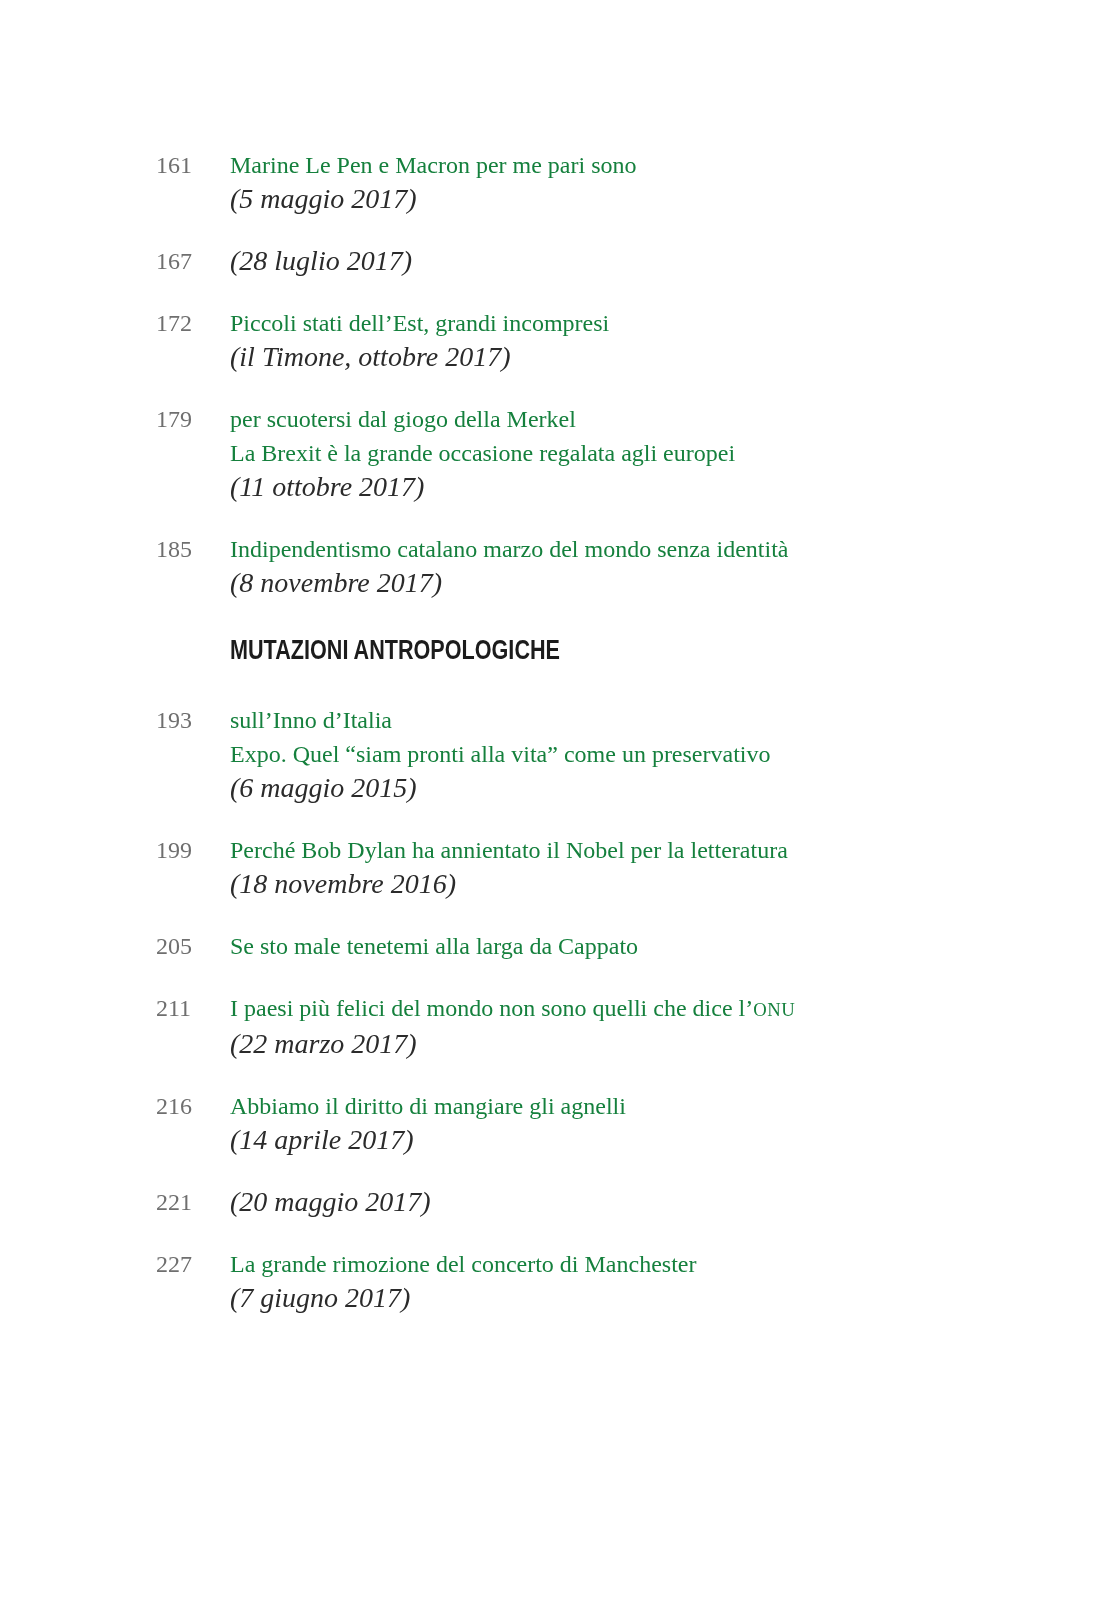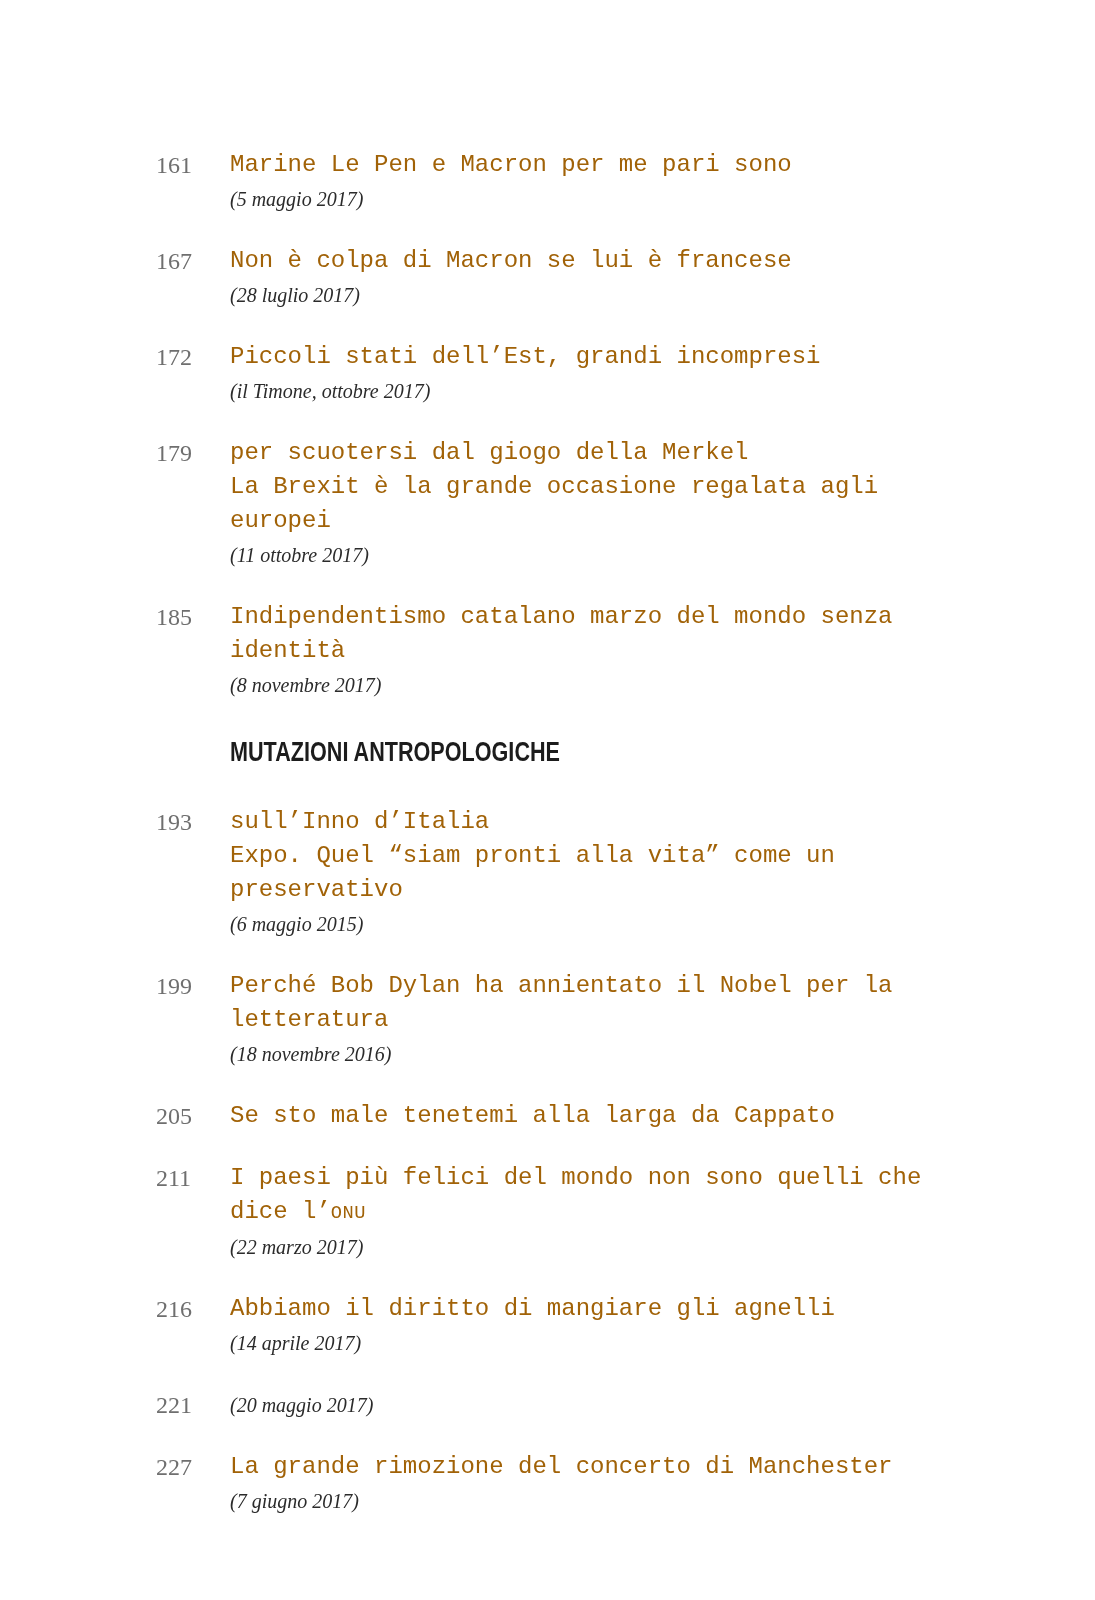--- a/index.html
+++ b/index.html
@@ -30,32 +30,31 @@
     font-size: 24px;
     line-height: 34px;
     color: #6f6f6f;
   }
   .text {
     flex: 1 1 auto;
   }
   .line {
     font-size: 24px;
     line-height: 34px;
-    color: #a16207;
-    font-family: Liberation Mono, monospace;
+    color: #15803d;
   }
   .sc {
     text-transform: uppercase;
     font-size: 0.78em;
     letter-spacing: 0.5px;
     margin-top: 36px;
   }
   .date {
     font-style: italic;
-    font-size: 20px;
+    font-size: 28px;
     line-height: 34px;
     color: #2b2b2b;
   }
   .section-heading {
     margin: 35px 0 37px 74px;
     font-family: "Liberation Sans", sans-serif;
     font-weight: 700;
     font-size: 27px;
     line-height: 31px;
     letter-spacing: 0px;
@@ -73,21 +72,20 @@
       <div class="entry">
         <span class="num">161</span>
         <div class="text">
           <div class="line"><span>Marine Le Pen e Macron per me pari sono</span></div>
           <div class="date">(5 maggio 2017)</div>
         </div>
       </div>
       <div class="entry">
         <span class="num">167</span>
         <div class="text">
-          <div class="line"><span>Non è colpa di Macron se lui è francese</span></div>
           <div class="date">(28 luglio 2017)</div>
         </div>
       </div>
       <div class="entry">
         <span class="num">172</span>
         <div class="text">
           <div class="line"><span>Piccoli stati dell’Est, grandi incompresi</span></div>
           <div class="date">(il Timone, ottobre 2017)</div>
         </div>
       </div>

